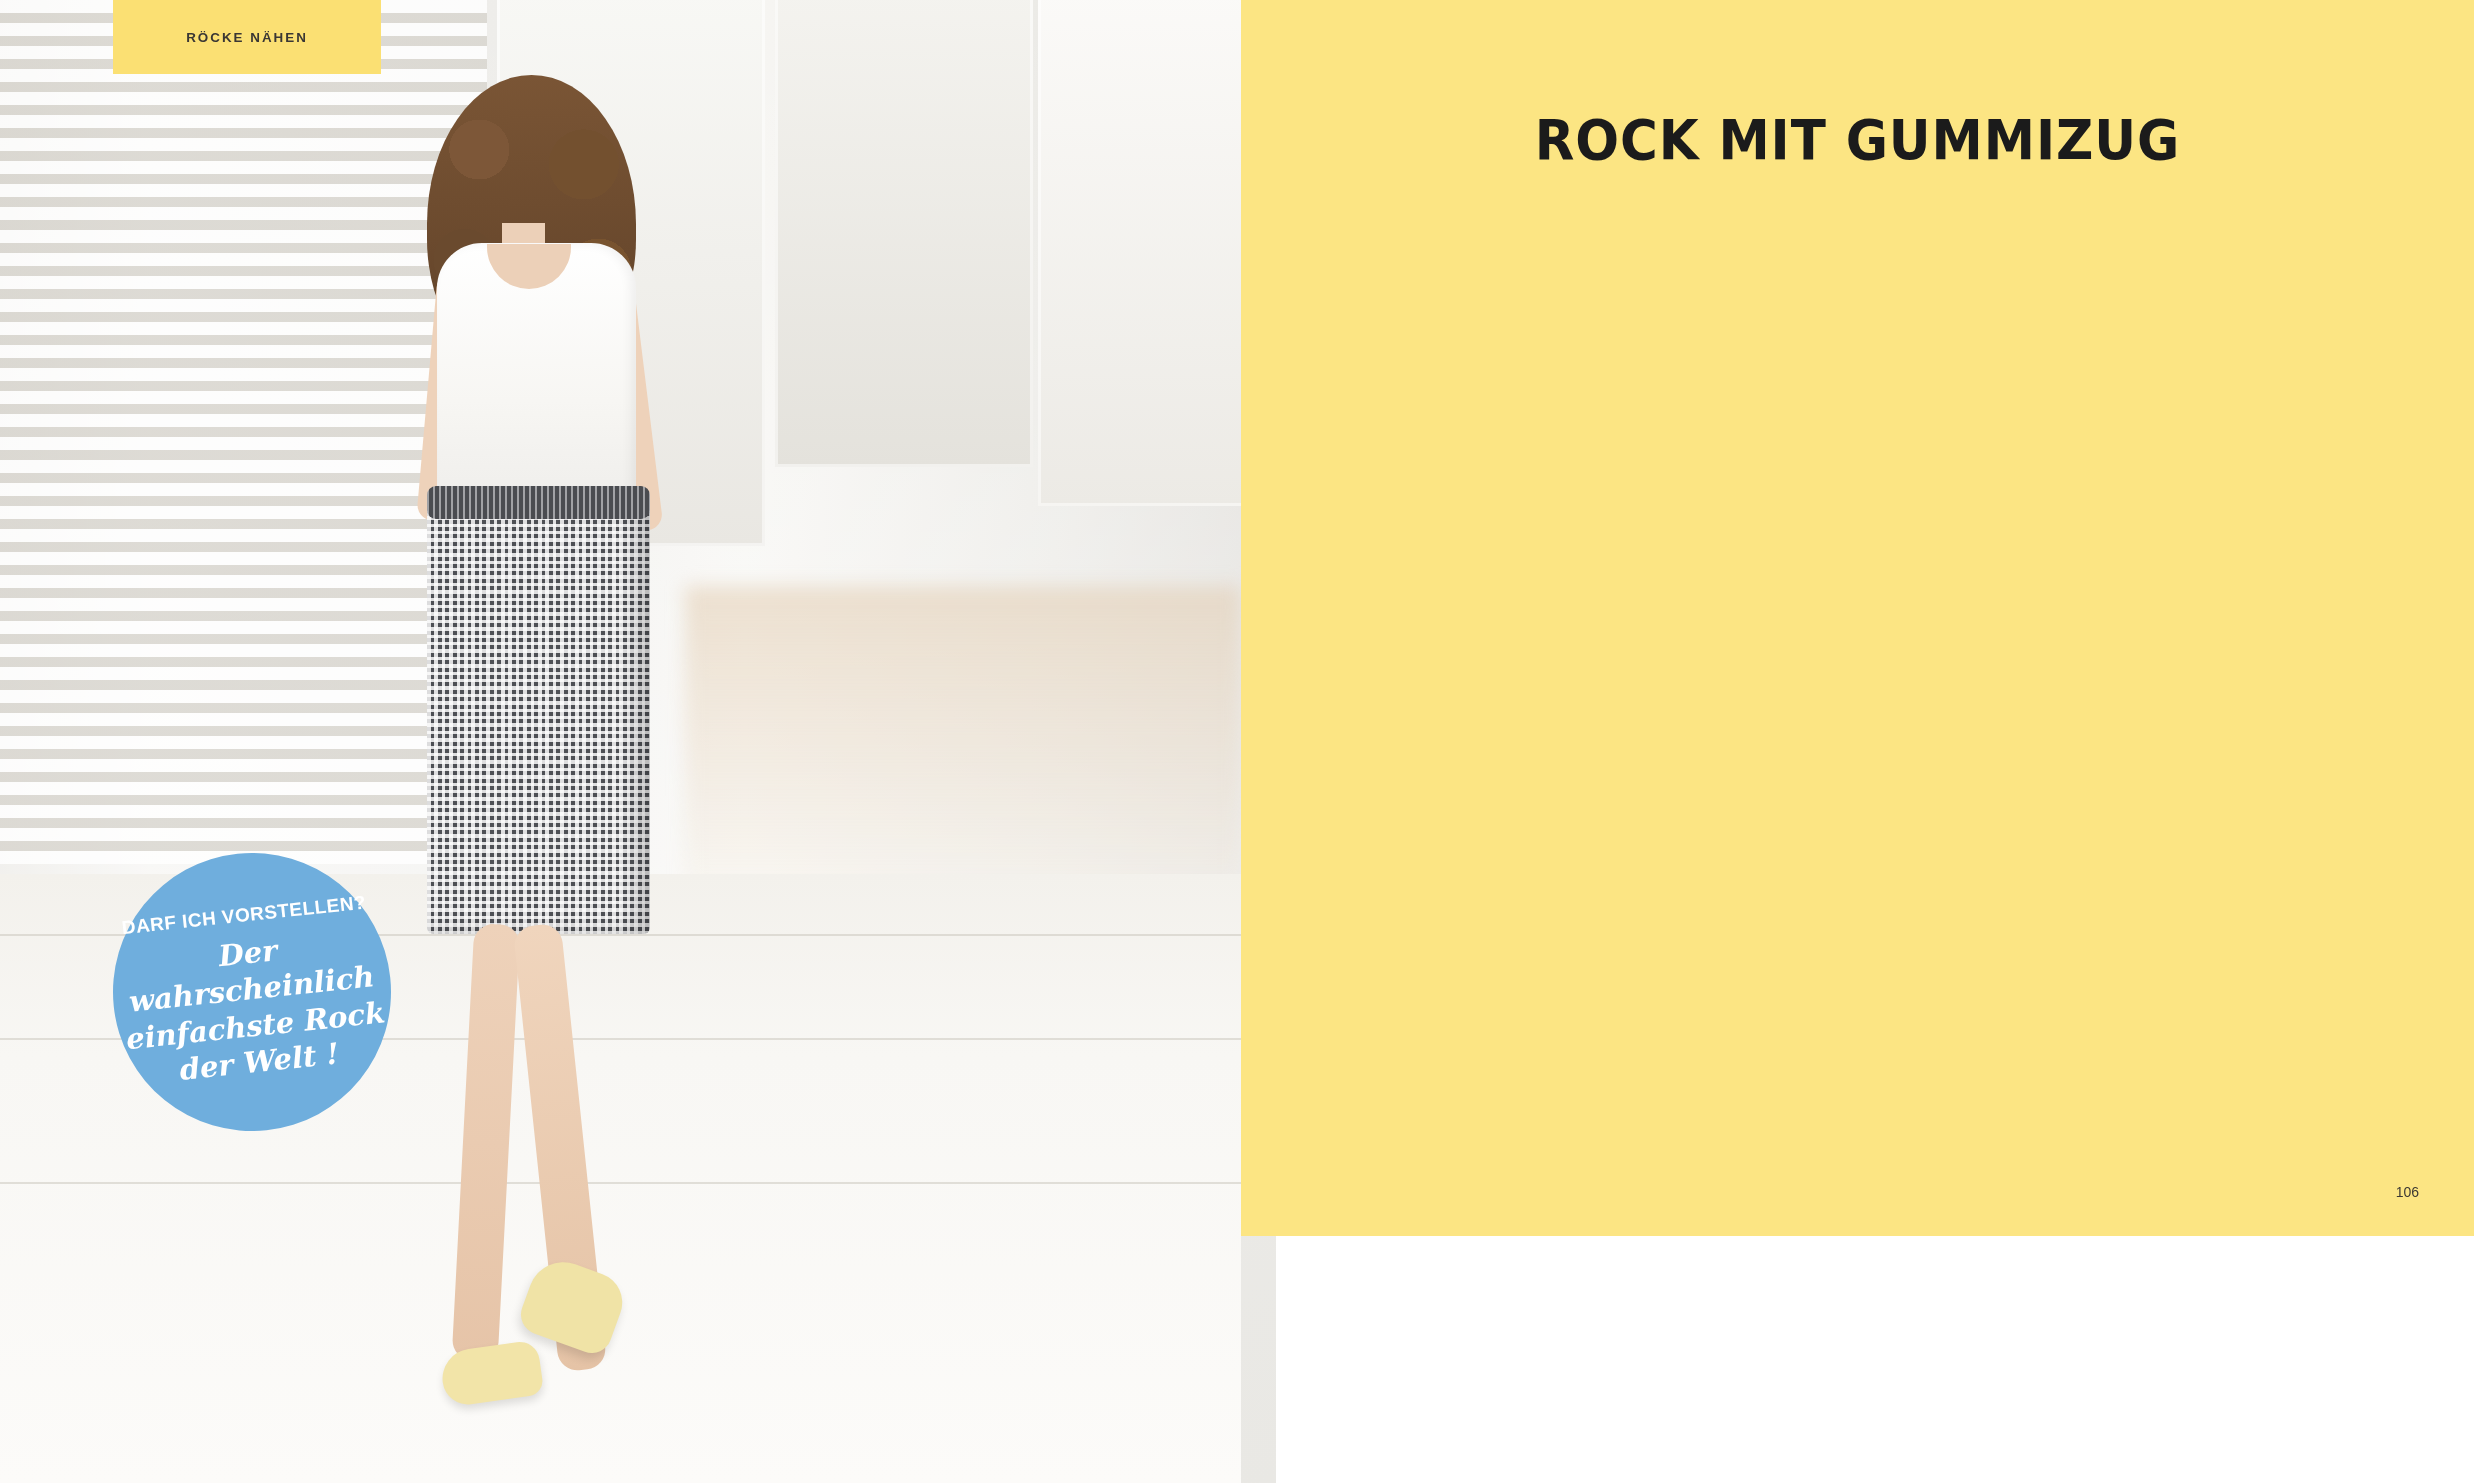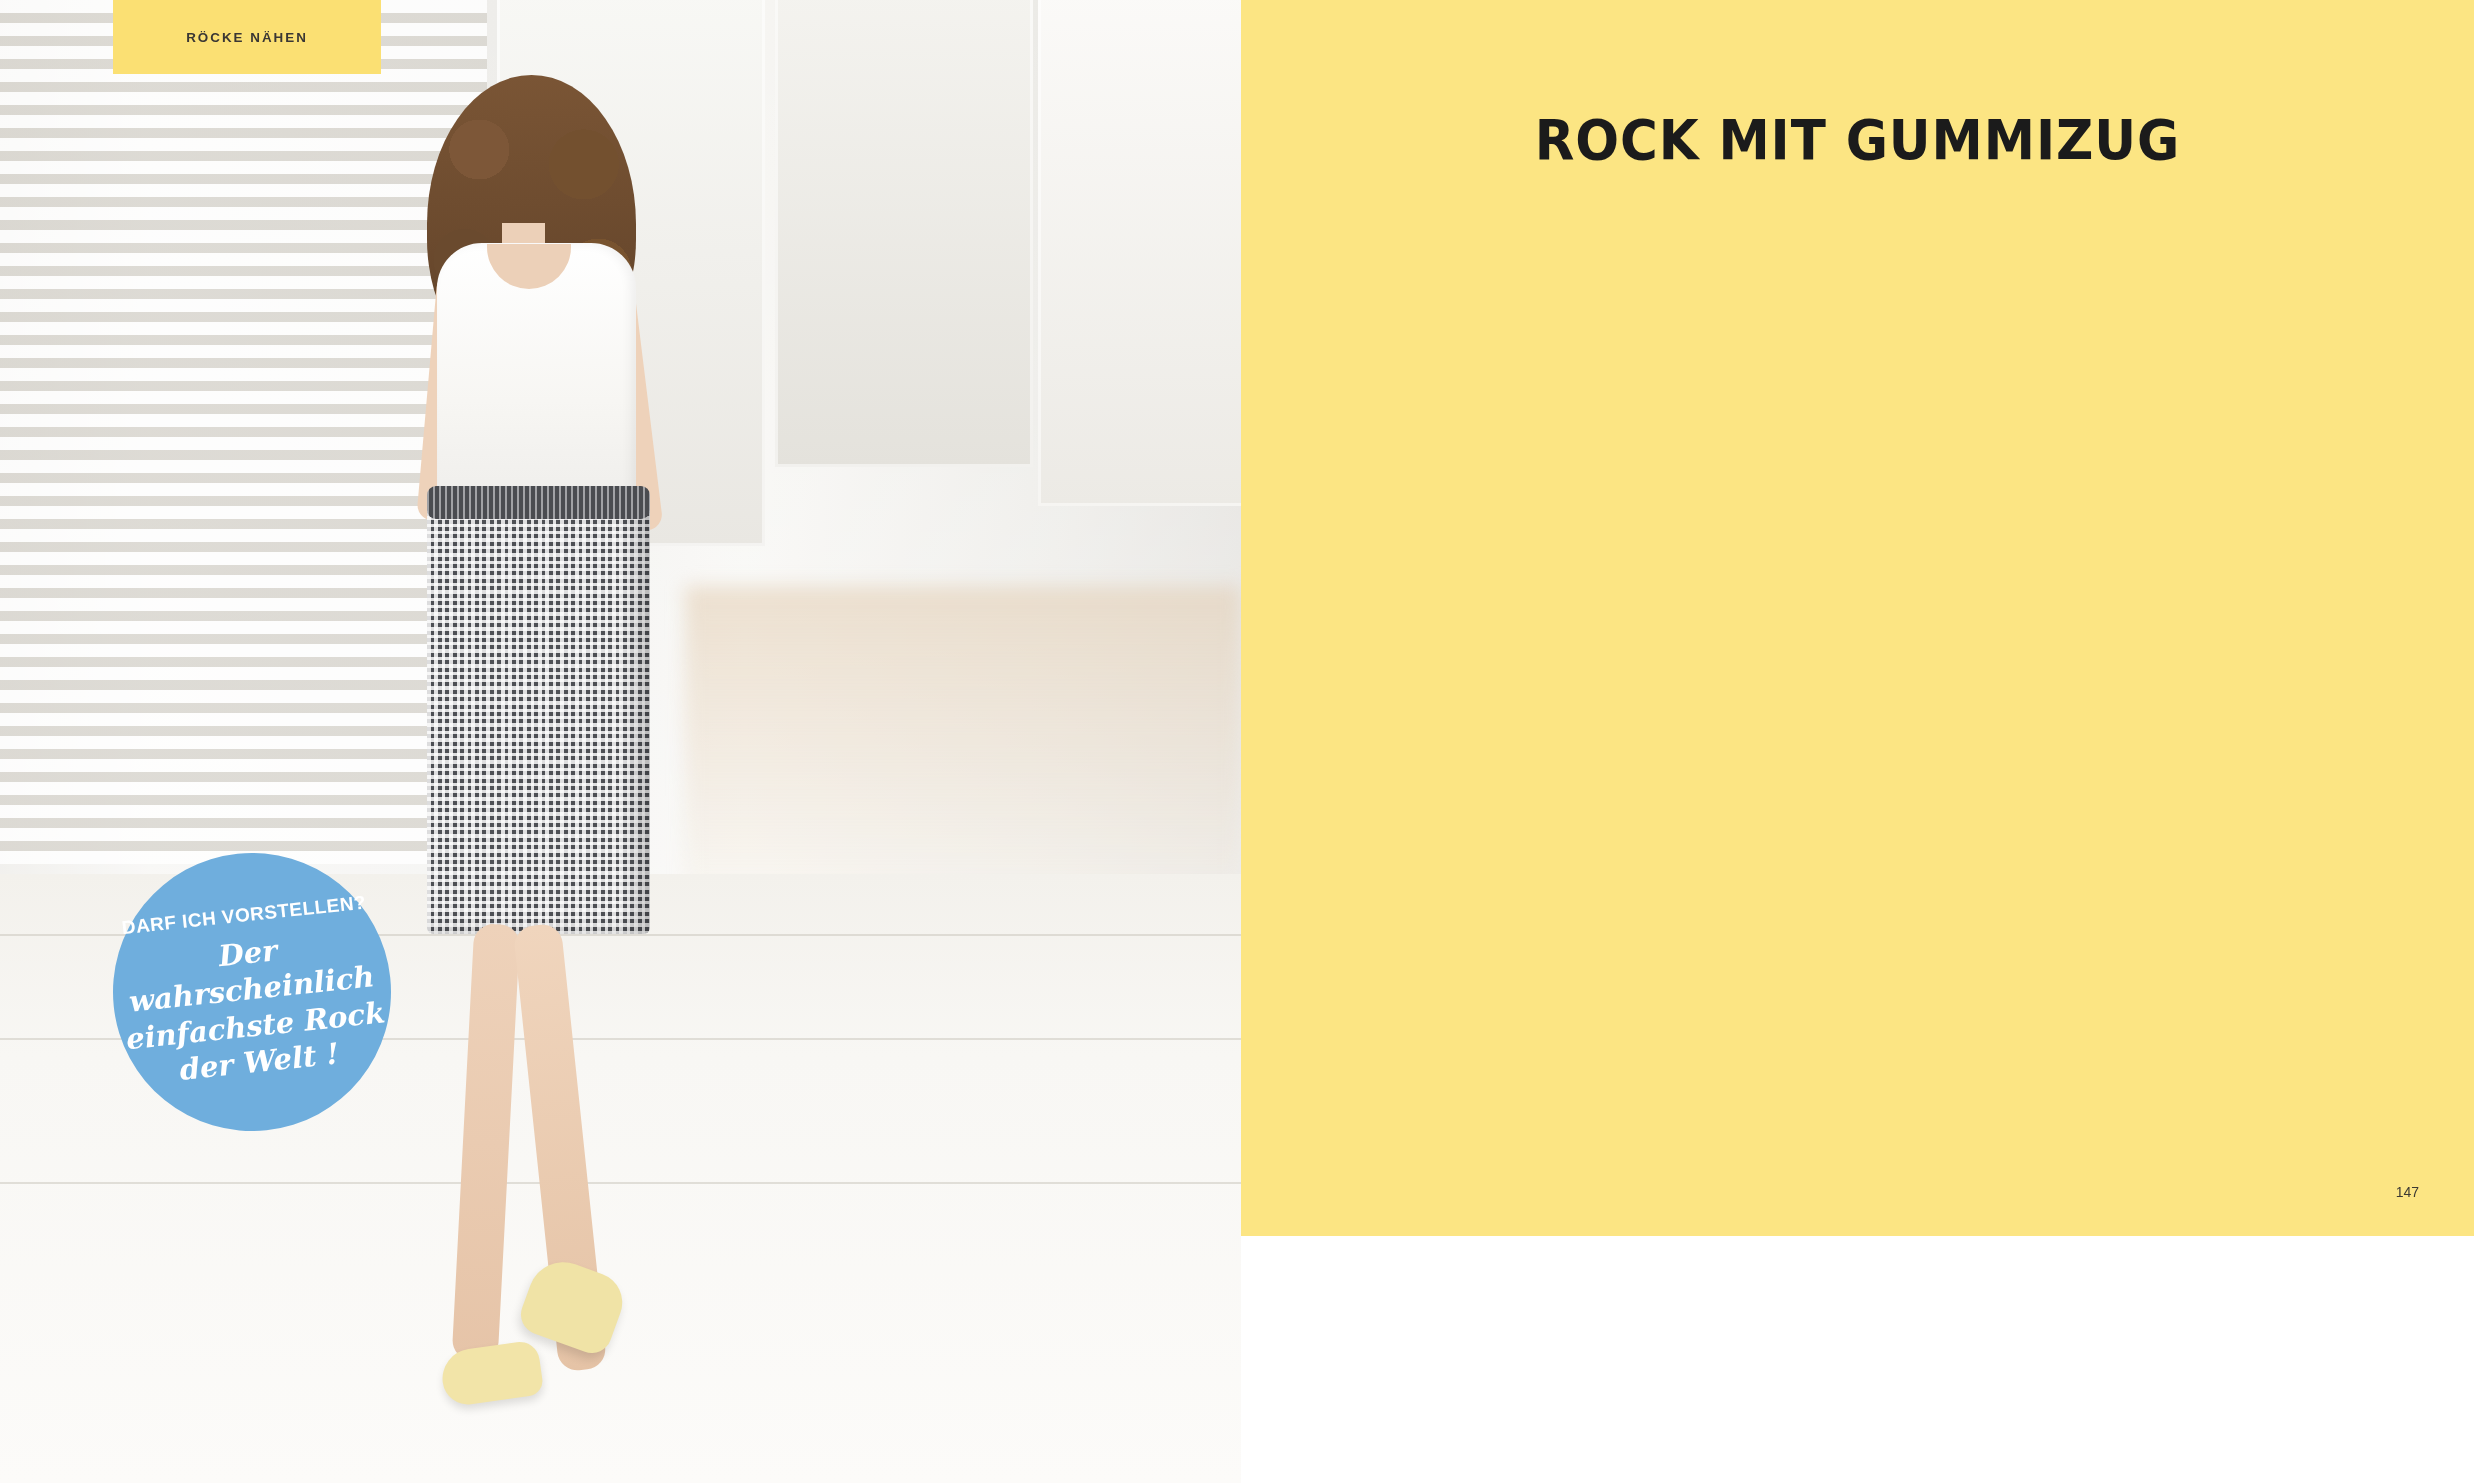--- a/index.html
+++ b/index.html
@@ -18,20 +18,21 @@
     background: #ffffff;
   }
 
   
   .photo-page {
     position: absolute;
     left: 0; top: 0;
     width: 1241px; height: 1484px;
     overflow: hidden;
     background: linear-gradient(160deg, #f2f1ee 0%, #efeeec 35%, #e9e8e4 100%);
+    padding-left: 35px;
   }
   
   .wall {
     position: absolute; left: 0; top: 0; width: 1241px; height: 1484px;
     background:
       linear-gradient(180deg, rgba(255,255,255,0.0) 0%, rgba(255,255,255,0.55) 70%, rgba(255,255,255,0.9) 100%),
       linear-gradient(90deg, #e6e4df 0%, #f3f2ef 12%, #eeedea 40%, #f7f6f3 60%, #ebeae6 85%, #e2e0dc 100%);
   }
   .window-pane {
     position: absolute;
@@ -240,16 +241,16 @@
       <div class="script">Der wahrscheinlich</div>
       <div class="script">einfachste Rock</div>
       <div class="script">der Welt !</div>
     </div>
   </div>
 
   <div class="text-page">
 
     <div class="title">ROCK MIT GUMMIZUG</div>
 
-    <div class="page-number">147</div>
+    <div class="page-number">106</div>
   </div>
 </div>
 
 
 </body></html>

